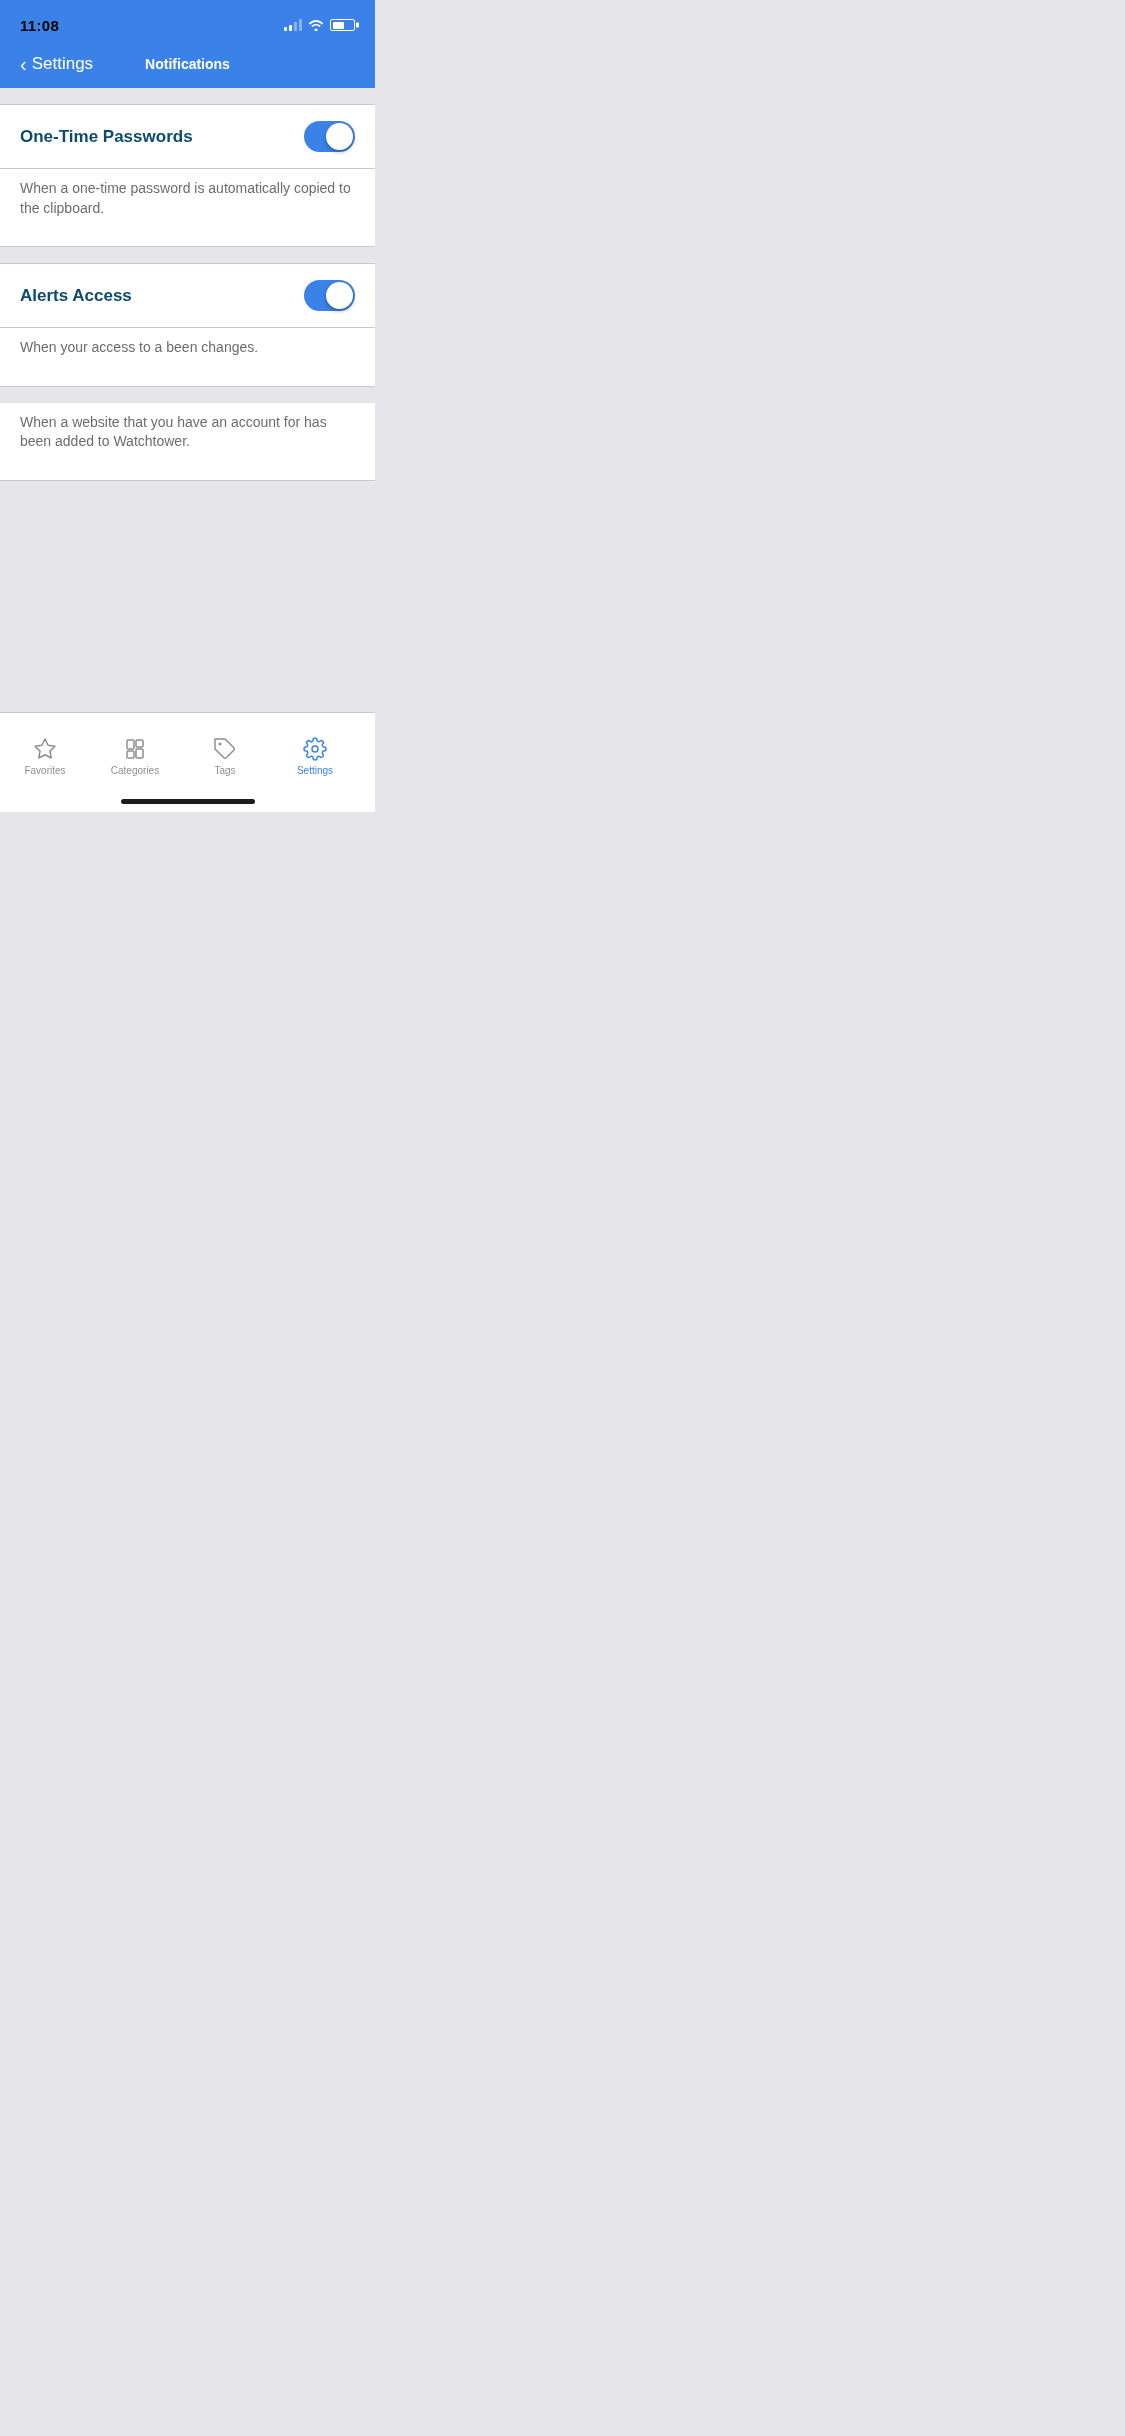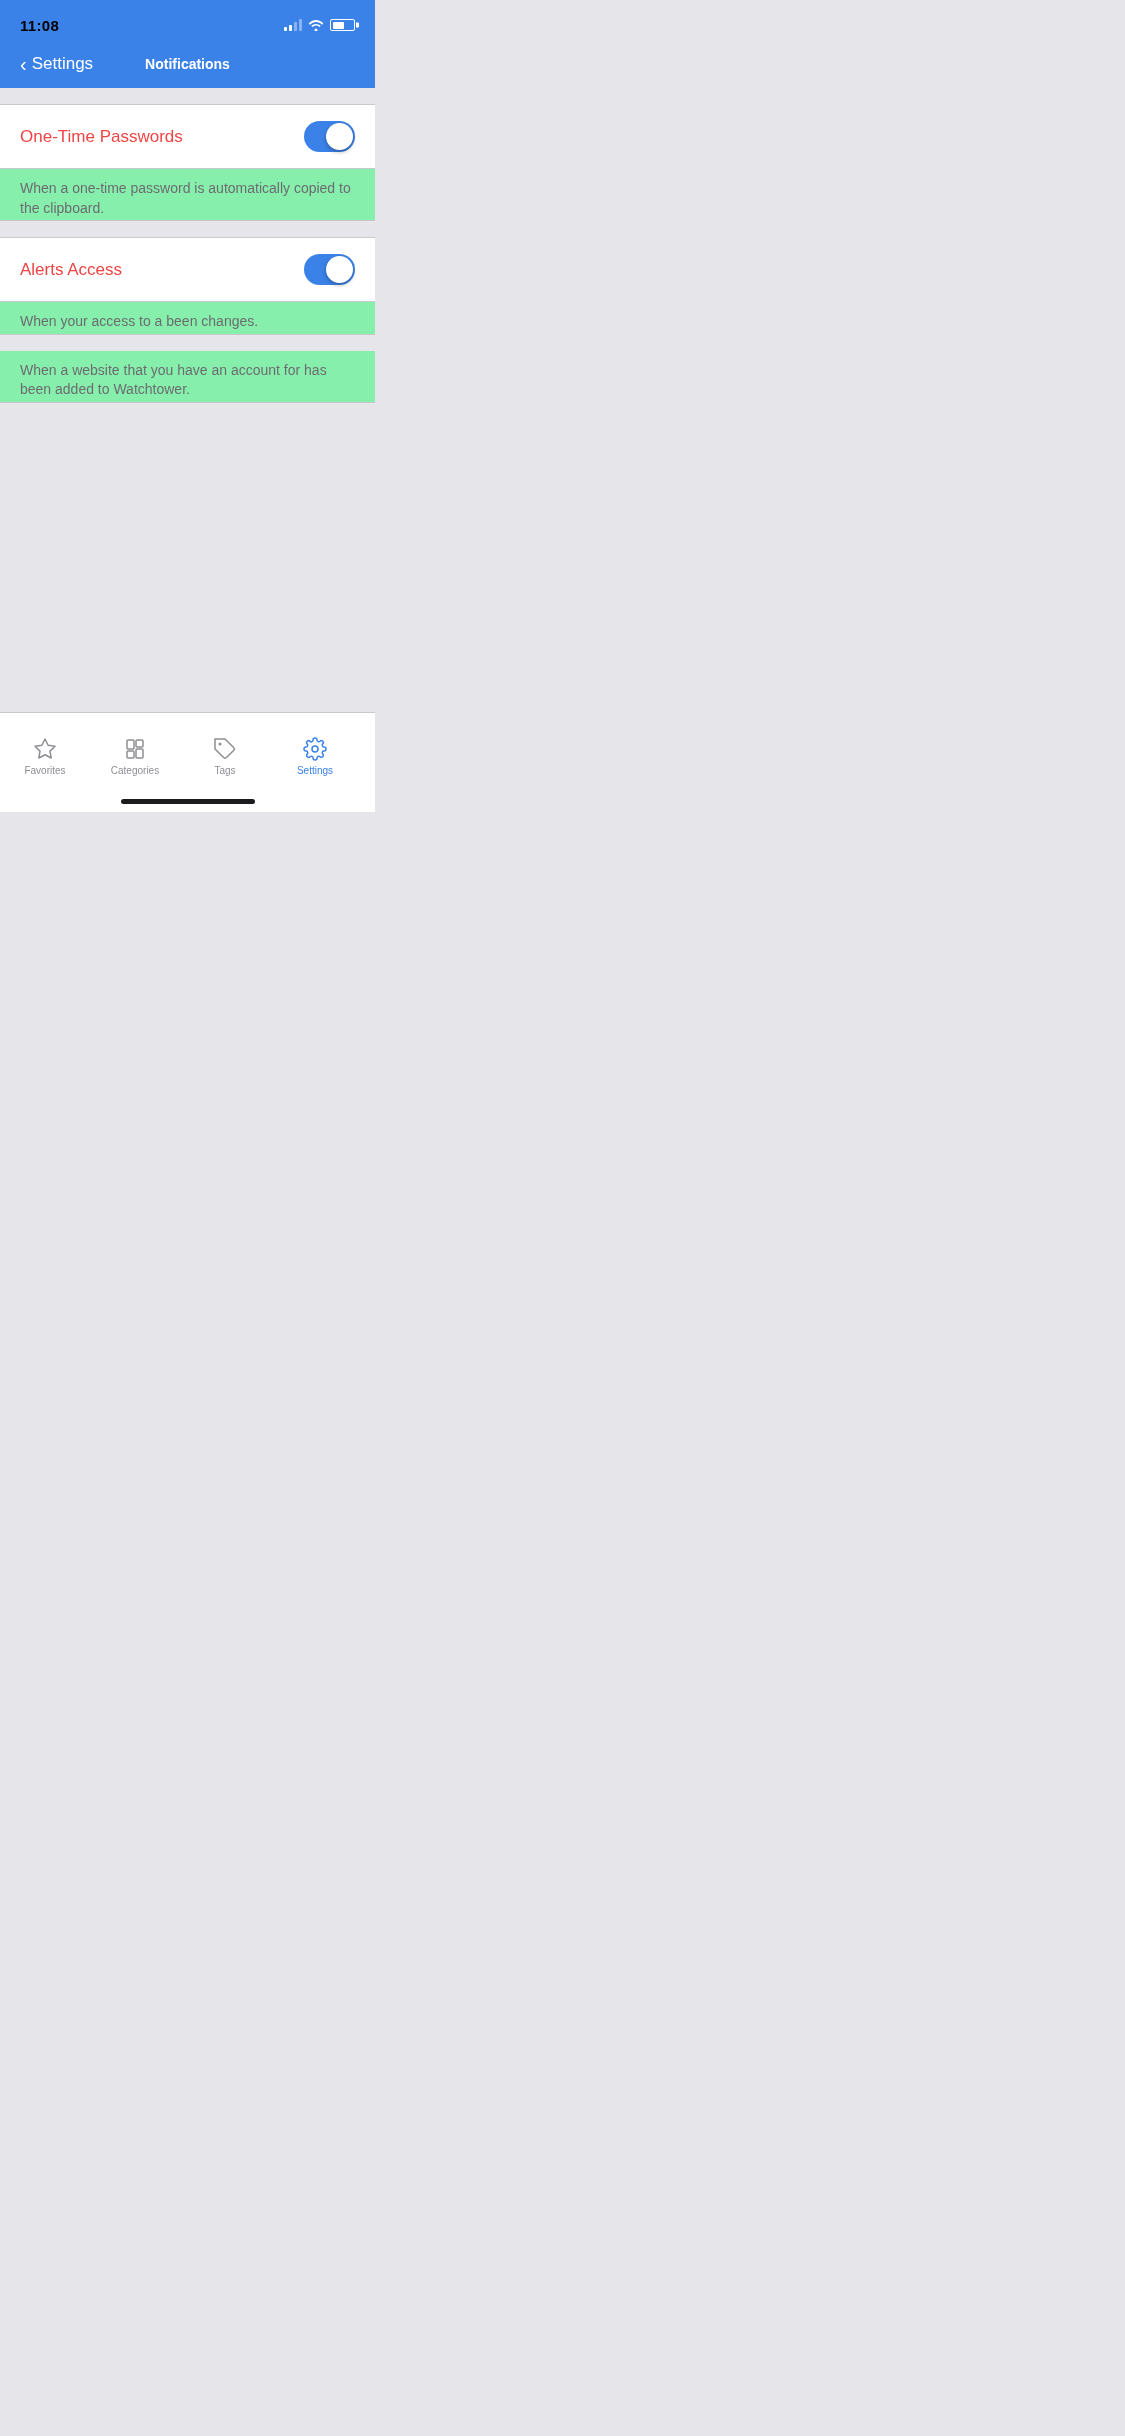--- a/index.html
+++ b/index.html
@@ -140,27 +140,27 @@
       padding: 16px 20px;
       border-bottom: 0.5px solid #c7c7cc;
     }
 
     .settings-row:first-child {
       border-top: 0.5px solid #c7c7cc;
     }
 
     .setting-label {
       font-size: 17px;
-      color: #ef4444;
-      font-weight: 400;
+      color: #0c4a6e;
+      font-weight: 700;
     }
 
     .setting-description {
-      background: #86efac;
-      padding: 10px 20px 2px 20px;
+      background: #ffffff;
+      padding: 10px 20px 28px 20px;
       font-size: 14px;
       color: #6c6c70;
       line-height: 1.4;
       border-bottom: 0.5px solid #c7c7cc;
       margin-bottom: 16px;
     }
 
     
     .toggle {
       width: 51px;

